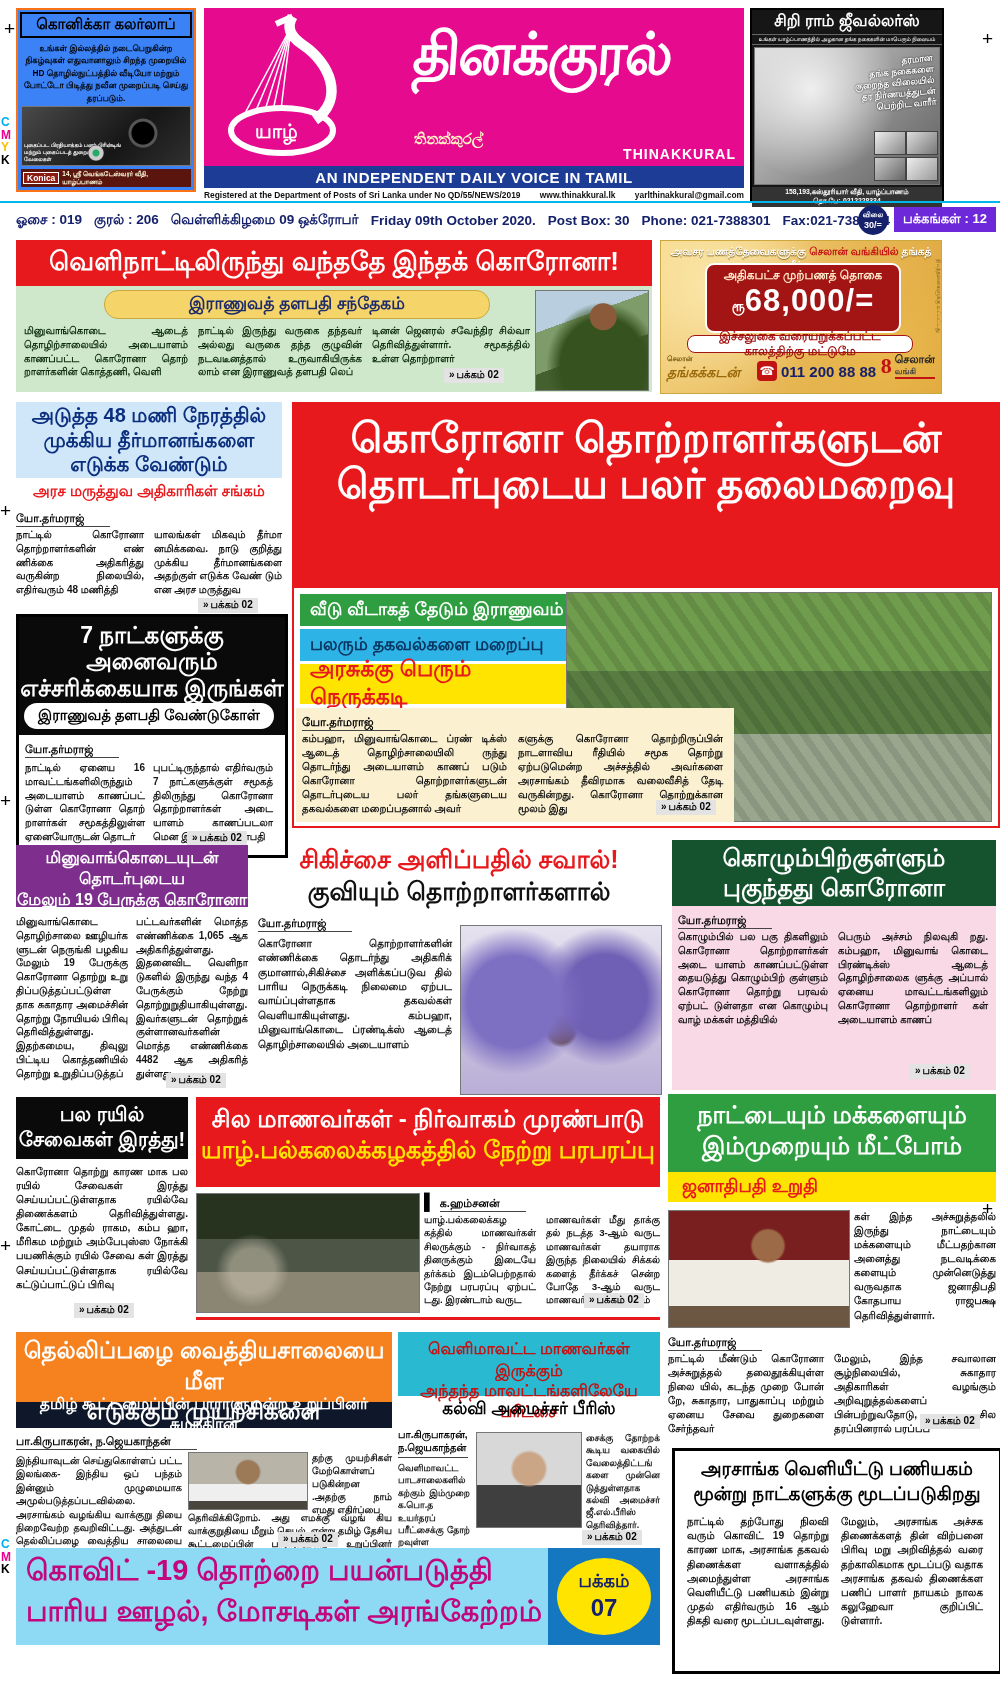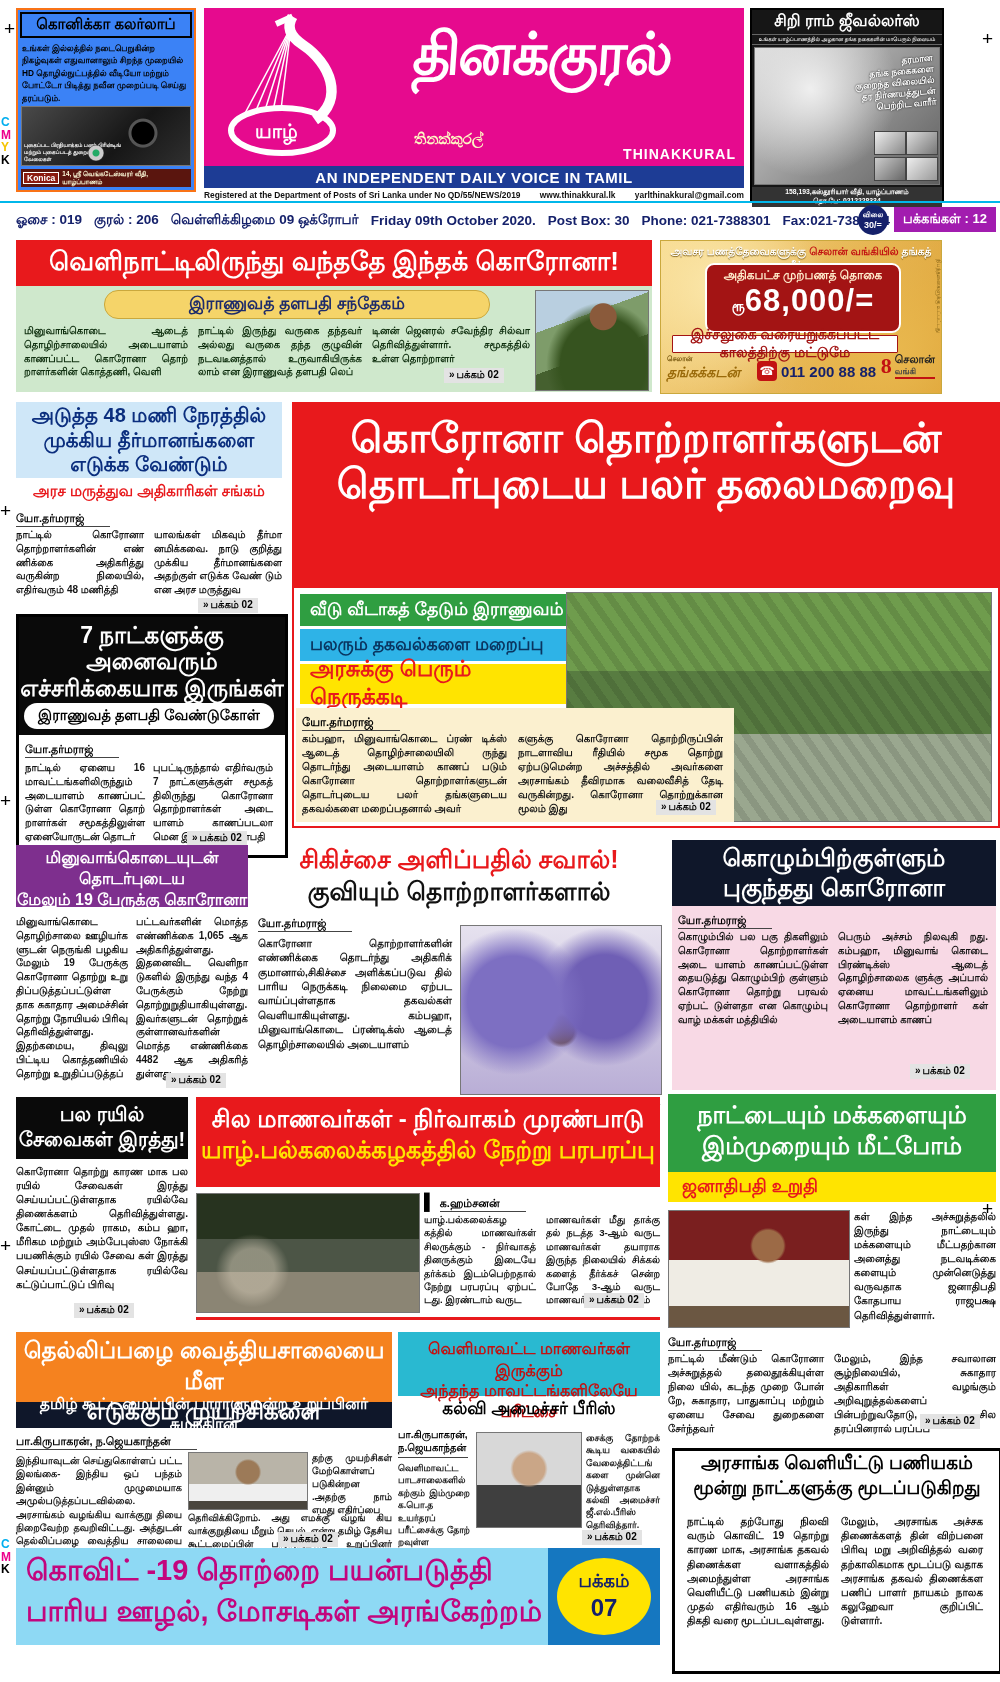--- a/index.html
+++ b/index.html
@@ -46,21 +46,21 @@
     <span style="color:#000">K</span>
   </div>
   <div class="cmyk" style="left:1px;top:1538px">
     <span style="color:#00aeef">C</span>
     <span style="color:#ec008c">M</span>
     <span style="color:#000">K</span>
   </div>
 
   <div class="abs" style="left:16px;top:8px;width:176px;height:180px;border:2px solid #f97316;background:#3b82f6">
     <div style="border:2px solid #000;margin:2px;font-weight:800;font-size:15px;text-align:center;padding:1px 0">கொனிக்கா கலர்லாப்</div>
-    <div style="font-weight:700;font-size:8.3px;line-height:1.5;padding:2px 4px;color:#000">உங்கள் இல்லத்தில் நடைபெறுகின்ற நிகழ்வுகள் எதுவானாலும் சிறந்த முறையில் HD தொழில்நுட்பத்தில் வீடியோ மற்றும் போட்டோ பிடித்து நவீன முறைப்படி செய்து தரப்படும்.</div>
+    <div style="font-weight:700;font-size:8.3px;line-height:1.5;text-align:center;padding:2px 4px;color:#000">உங்கள் இல்லத்தில் நடைபெறுகின்ற நிகழ்வுகள் எதுவானாலும் சிறந்த முறையில் HD தொழில்நுட்பத்தில் வீடியோ மற்றும் போட்டோ பிடித்து நவீன முறைப்படி செய்து தரப்படும்.</div>
     <div class="ph ph-camera" style="position:relative;height:58px;margin:0 3px">
       <div style="position:absolute;left:2px;bottom:2px;width:58%;font-size:5.5px;color:#fff;font-weight:700;line-height:1.3">புகைப்பட பிரதியாக்கம் பனர் பிரின்டிங் மற்றும் புகைப்படத் துறைசார் வேலைகள்</div>
       <div style="position:absolute;left:66px;bottom:4px;width:16px;height:16px;border-radius:50%;background:radial-gradient(circle,#2a6 0 3px,#ccc 4px 7px,#555 8px)"></div>
     </div>
     <div style="display:flex;align-items:center;gap:3px;background:#5a150e;margin:3px;padding:1px 2px">
       <span style="background:#8b1a10;border:1px solid #fff;color:#fff;font-weight:800;font-size:8.5px;padding:0 3px">Konica</span>
       <span style="color:#ffd;font-weight:700;font-size:6.4px">14, ஸ்ரீ வெங்கடேஸ்வரர் வீதி, யாழ்ப்பாணம்</span>
     </div>
   </div>
 
@@ -118,21 +118,21 @@
       <span>வெள்ளிக்கிழமை 09 ஒக்ரோபர்</span>
       <span>Friday 09th October 2020.</span>
       <span>Post Box: 30</span>
       <span>Phone: 021-7388301</span>
       <span>Fax:021-7388304</span>
     </div>
     <div class="abs ctr" style="left:842px;top:-1px;width:30px;height:30px;border-radius:50%;background:#15216b;color:#fff;flex-direction:column">
       <span style="font-size:7px;font-weight:700">விலை</span>
       <span style="font-size:9px;font-weight:800">30/=</span>
     </div>
-    <div class="abs ctr" style="left:878px;top:1px;width:102px;height:25px;background:#a21caf;color:#fff;font-weight:800;font-size:13px">பக்கங்கள் : 12</div>
+    <div class="abs ctr" style="left:878px;top:1px;width:102px;height:25px;background:#6d28d9;color:#fff;font-weight:800;font-size:13px">பக்கங்கள் : 12</div>
   </div>
 
   <div class="abs" style="left:16px;top:240px;width:636px;height:152px;background:#cfe8cc">
     <div class="ctr hlw" style="height:46px;background:#e8191c;font-size:26px">வெளிநாட்டிலிருந்து வந்ததே இந்தக் கொரோனா!</div>
     <div class="abs ctr" style="left:88px;top:50px;width:384px;height:27px;border-radius:14px;background:#f5d469;border:1px solid #caa83d;color:#1d2b6b;font-weight:800;font-size:17px">இராணுவத் தளபதி சந்தேகம்</div>
     <div class="abs ph ph-commander" style="right:3px;top:50px;width:112px;height:99px"></div>
     <div class="abs col" style="left:8px;top:84px;width:164px;color:#0e2e0e">மினுவாங்கொடை ஆடைத் தொழிற்சாலையில் அடையாளம் காணப்பட்ட கொரோனா தொற் றாளர்களின் கொத்தணி, வெளி</div>
     <div class="abs col" style="left:182px;top:84px;width:164px;color:#0e2e0e">நாட்டில் இருந்து வருகை தந்தவர் அல்லது வருகை தந்த குழுவின் நடவடீனத்தால் உருவாகியிருக்க லாம் என இராணுவத் தளபதி லெப்</div>
     <div class="abs col" style="left:356px;top:84px;width:158px;color:#0e2e0e">டினன் ஜெனரல் சவேந்திர சில்வா தெரிவித்துள்ளார். சமூகத்தில் உள்ள தொற்றாளர்</div>
     <div class="ptag" style="left:428px;top:128px">
@@ -145,21 +145,21 @@
       <span style="color:#fff;text-shadow:0 1px 1px #7a5a10">அவசர பணத்தேவைகளுக்கு</span>
       <span style="color:#c21212">செலான் வங்கியில்</span>
       <span style="color:#fff;text-shadow:0 1px 1px #7a5a10">தங்கத் தீர்வு</span>
     </div>
     <div class="abs" style="left:44px;top:22px;width:192px;height:66px;background:#a31414;border:2px solid #fff;border-radius:9px;text-align:center">
       <div style="color:#ffeccc;font-weight:800;font-size:12px;padding-top:3px">அதிகபட்ச முற்பணத் தொகை</div>
       <div style="color:#fff;font-weight:800">
         <span style="font-size:14px">ரூ</span><span style="font-size:31px;letter-spacing:1px">68,000/=</span>
       </div>
     </div>
-    <div class="abs ctr" style="left:11px;top:94px;width:224px;height:16px;background:#fff;border:1px solid #a31414;border-radius:1px;color:#a31414;font-weight:800;font-size:14px">இச்சலுகை வரையறுக்கப்பட்ட காலத்திற்கு மட்டுமே</div>
+    <div class="abs ctr" style="left:26px;top:94px;width:224px;height:16px;background:#fff;border:1px solid #a31414;border-radius:8px;color:#a31414;font-weight:800;font-size:12px">இச்சலுகை வரையறுக்கப்பட்ட காலத்திற்கு மட்டுமே</div>
     <div class="abs" style="left:6px;top:114px">
       <div style="font-size:7px;font-weight:700;color:#7a5a10">செலான்</div>
       <div style="font-size:14px;font-weight:800;color:#9a6a0a;font-style:italic">தங்கக்கடன்</div>
     </div>
     <div class="abs" style="left:96px;top:120px;display:flex;align-items:center;gap:4px">
       <span class="ctr" style="width:20px;height:20px;background:#c21212;border-radius:4px;color:#fff;font-size:12px">☎</span>
       <span style="color:#15216b;font-weight:800;font-size:15px">011 200 88 88</span>
     </div>
     <div class="abs" style="right:6px;top:112px;text-align:left;display:flex;gap:3px">
       <span style="color:#c21212;font-weight:800;font-size:22px;font-family:'Liberation Serif',serif">8</span>
@@ -234,21 +234,21 @@
     <div class="abs col" style="left:0;top:92px;width:194px;font-size:10.4px">கொரோனா தொற்றாளர்களின் எண்ணிக்கை தொடர்ந்து அதிகரிக் குமானால்,சிகிச்சை அளிக்கப்படுவ தில் பாரிய நெருக்கடி நிலைமை ஏற்பட வாய்ப்புள்ளதாக தகவல்கள் வெளியாகியுள்ளது. கம்பஹா, மினுவாங்கொடை ப்ரண்டிக்ஸ் ஆடைத் தொழிற்சாலையில் அடையாளம்</div>
     <div class="abs ph ph-swab" style="left:202px;top:80px;width:200px;height:168px"></div>
     <div class="abs col" style="left:0;top:254px;width:194px">கம்பஹா, மினுவாங்கொடை ப்ரண்டிக்ஸ் ஆடைத் தொழிற்சா லையில் அடையாளம் காணப்பட்ட</div>
     <div class="abs col" style="left:202px;top:254px;width:200px">கொரோனா தொற்றாளருக்கு பின்னர் அவருடன் நெருங்கி செயற்பட்ட</div>
     <div class="ptag" style="left:330px;top:288px">
       <span class="g">»</span><span>பக்கம் 02</span>
     </div>
   </div>
 
   <div class="abs" style="left:672px;top:840px;width:324px;height:250px">
-    <div style="background:#0f172a;height:66px">
+    <div style="background:#14532d;height:66px">
       <div class="hlw" style="font-size:24px;line-height:1.25;padding-top:3px">கொழும்பிற்குள்ளும்</div>
       <div class="hlw" style="font-size:24px;line-height:1.25">புகுந்தது கொரோனா</div>
     </div>
     <div style="position:relative;background:#f8d9e5;height:184px;padding:4px 6px;box-sizing:border-box">
       <span class="by">யோ.தர்மராஜ்</span>
       <div class="abs col" style="left:6px;top:24px;width:150px">கொழும்பில் பல பகு திகளிலும் கொரோனா தொற்றாளர்கள் அடை யாளம் காணப்பட்டுள்ள தையடுத்து கொழும்பிற் குள்ளும் கொரோனா தொற்று பரவல் ஏற்பட் டுள்ளதா என கொழும்பு வாழ் மக்கள் மத்தியில்</div>
       <div class="abs col" style="left:166px;top:24px;width:150px">பெரும் அச்சம் நிலவுகி றது. கம்பஹா, மினுவாங் கொடை பிரண்டிக்ஸ் ஆடைத் தொழிற்சாலைக ளுக்கு அப்பால் ஏனைய மாவட்டங்களிலும் கொரோனா தொற்றாளர் கள் அடையாளம் காணப்</div>
       <div class="ptag" style="left:238px;top:158px">
         <span class="g">»</span><span>பக்கம் 02</span>
       </div>
@@ -328,21 +328,21 @@
     </div>
     <div class="abs col" style="left:0;top:130px;width:72px;font-size:9px">வெளிமாவட்ட பாடசாலைகளில் கற்கும் இம்முறை க.பொ.த உயர்தரப் பரீட்சைக்கு தோற் றவுள்ள மாணவர்கள் தாம் இருக்கும் மாவட்டங்களிலேயே பரீட்</div>
     <div class="abs ph ph-minister" style="left:78px;top:100px;width:104px;height:94px"></div>
     <div class="abs col" style="left:188px;top:100px;width:74px;font-size:9px">சைக்கு தோற்றக் கூடிய வகையில் வேலைத்திட்டங் களை முன்னெ டுத்துள்ளதாக கல்வி அமைச்சர் ஜீ.எல்.பீரிஸ் தெரிவித்தார்.</div>
     <div class="ptag" style="left:184px;top:198px">
       <span class="g">»</span><span>பக்கம் 02</span>
     </div>
   </div>
 
   <div class="abs" style="left:672px;top:1448px;width:324px;height:220px;border:3px solid #000;background:#fff">
-    <div style="text-align:center;font-weight:800;font-size:18.5px;line-height:1.35;color:#000;">அரசாங்க வெளியீட்டு பணியகம்</div>
+    <div style="text-align:center;font-weight:800;font-size:18.5px;line-height:1.35;color:#000;padding-top:6px">அரசாங்க வெளியீட்டு பணியகம்</div>
     <div style="text-align:center;font-weight:800;font-size:18.5px;line-height:1.3;color:#000">மூன்று நாட்களுக்கு மூடப்படுகிறது</div>
     <div class="abs col" style="left:12px;top:64px;width:142px;font-size:10.3px">நாட்டில் தற்போது நிலவி வரும் கொவிட் 19 தொற்று காரண மாக, அரசாங்க தகவல் திணைக்கள வளாகத்தில் அமைந்துள்ள அரசாங்க வெளியீட்டு பணியகம் இன்று முதல் எதிர்வரும் 16 ஆம் திகதி வரை மூடப்படவுள்ளது.</div>
     <div class="abs col" style="left:166px;top:64px;width:142px;font-size:10.3px">மேலும், அரசாங்க அச்சக திணைக்களத் தின் விற்பனை பிரிவு மறு அறிவித்தல் வரை தற்காலிகமாக மூடப்படு வதாக அரசாங்க தகவல் திணைக்கள பணிப் பாளர் நாயகம் நாலக கலுஹேவா குறிப்பிட் டுள்ளார்.</div>
   </div>
 
   <div class="abs" style="left:16px;top:1548px;width:644px;height:97px;background:#8ed9f4">
     <div style="color:#c2067e;font-weight:800;font-size:29px;padding:6px 0 0 10px">கொவிட் -19 தொற்றை பயன்படுத்தி</div>
     <div style="color:#c2067e;font-weight:800;font-size:29px;padding:4px 0 0 10px">பாரிய ஊழல், மோசடிகள் அரங்கேற்றம்</div>
     <div class="abs" style="left:532px;top:0;width:112px;height:97px;background:#1577c0">
       <div class="ctr" style="position:absolute;left:9px;top:10px;width:94px;height:77px;background:#ffe400;border-radius:50%;flex-direction:column">

